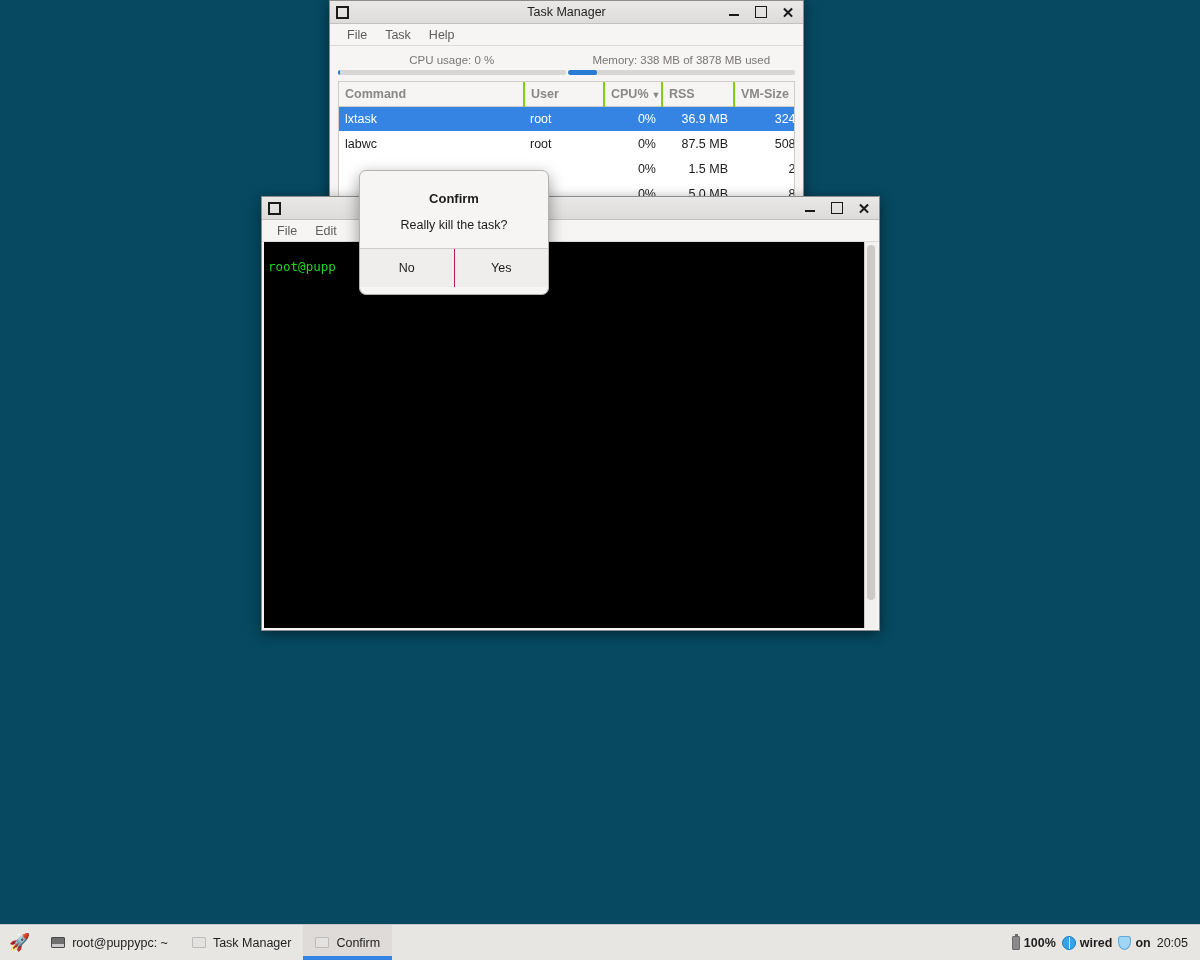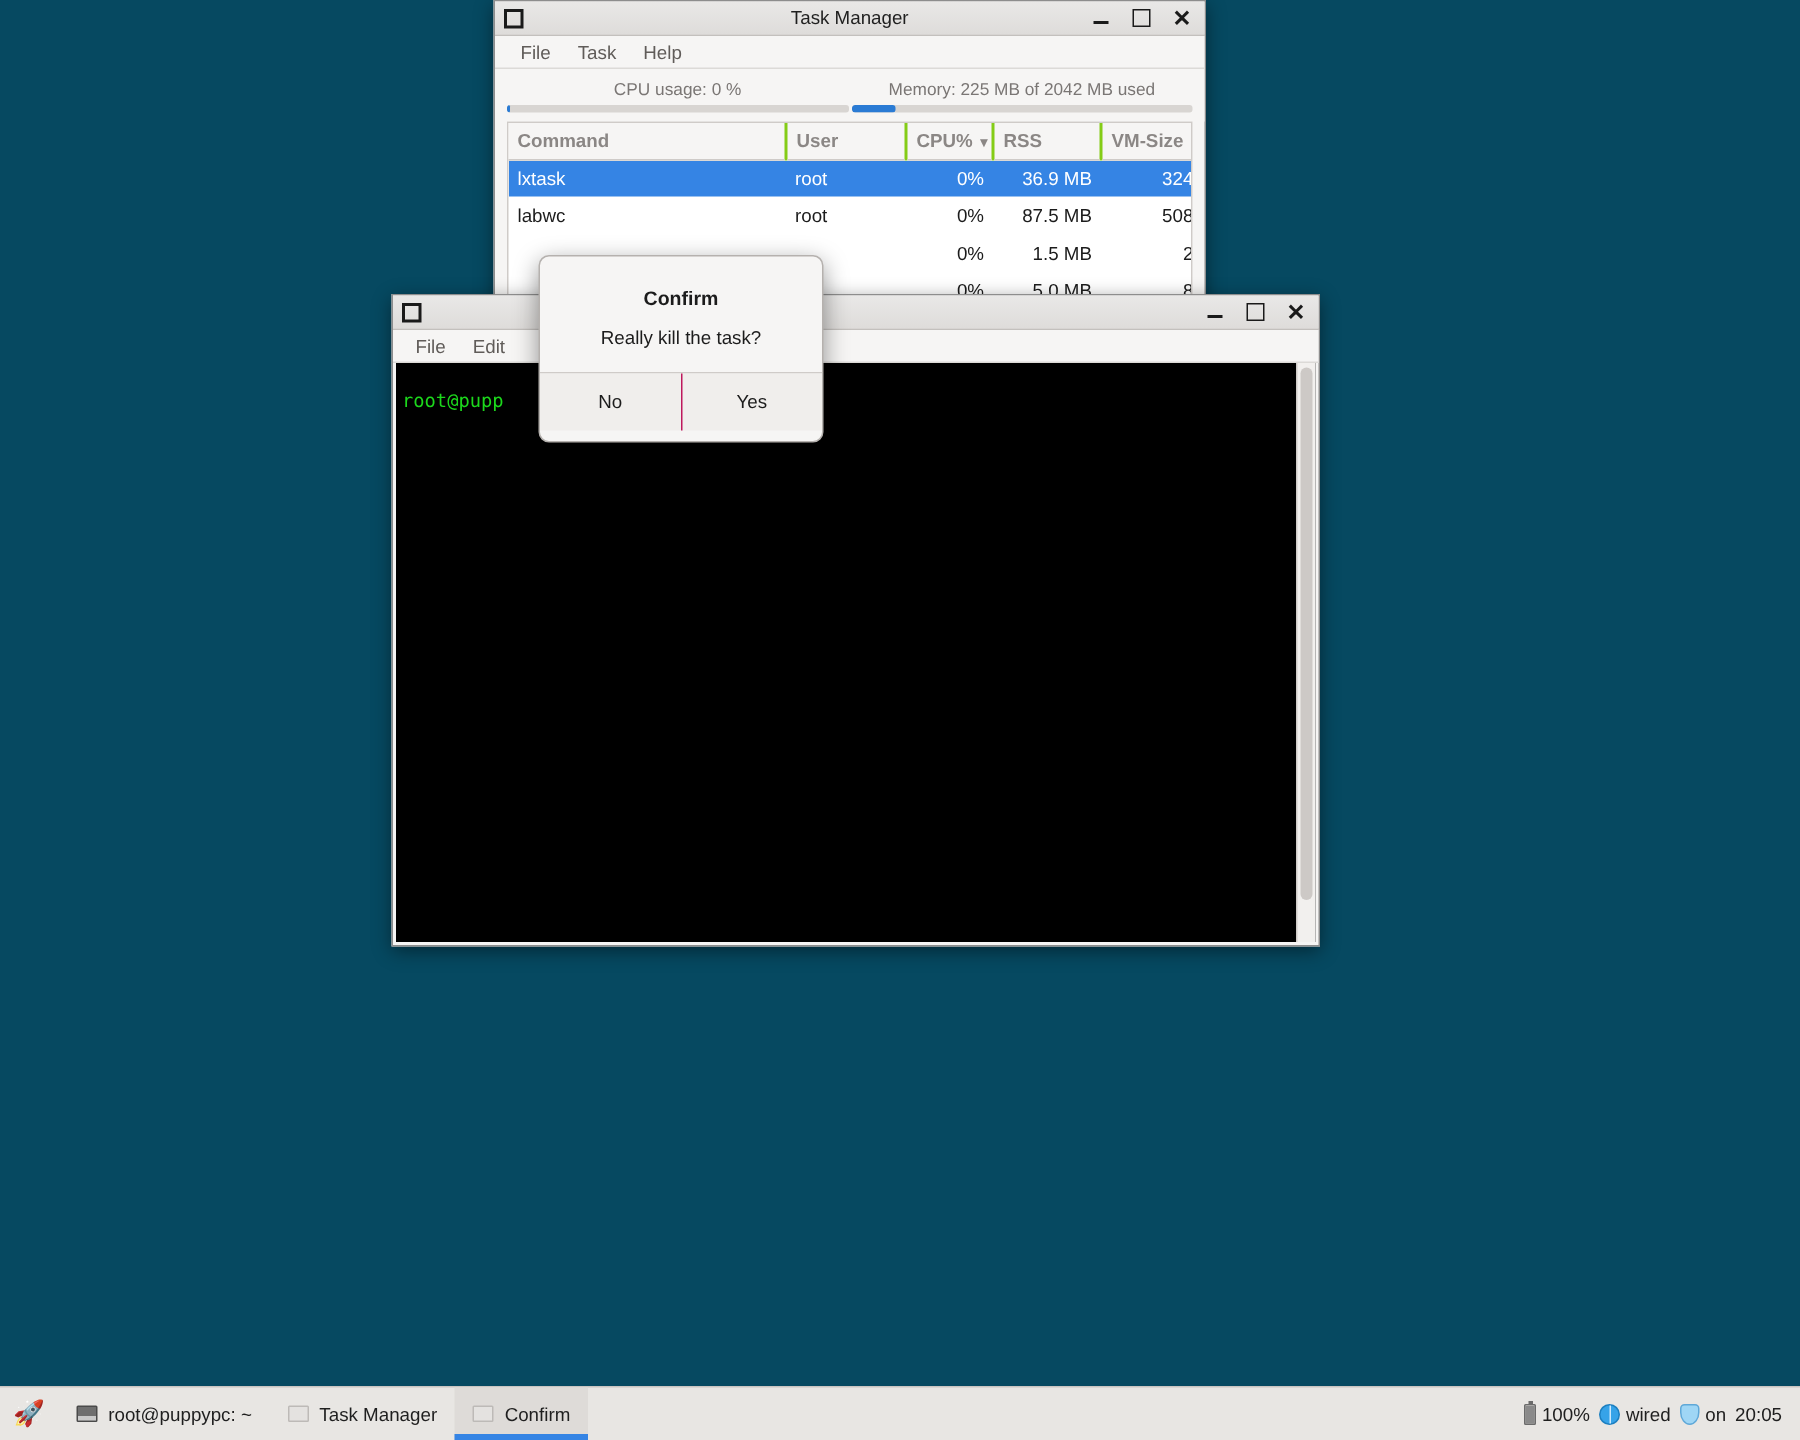--- a/index.html
+++ b/index.html
@@ -225,21 +225,21 @@
   .mini-icon.mon {
     background: linear-gradient(to bottom,#6f6f6f 0%,#6f6f6f 70%,#c9c9c9 70%);
     border-color: #4a4a4a;
   }
   .mini-icon.pale { background: #e4e2e0; border-color: #bdbab7; }
   .tray {
     margin-left: auto; display: flex; align-items: center;
     gap: 6px; padding-right: 12px;
     font-size: 12.5px; color: #1f1f1f;
   }
-  .tray-item { display: flex; align-items: center; gap: 4px; }
+  .tray-item { display: flex; align-items: center; gap: 4px; font-weight: bold; }
   .ic-battery {
     width: 8px; height: 14px;
     border: 1.6px solid #6b6b6b; border-radius: 1px;
     background: linear-gradient(to top,#8a8a8a 100%,transparent 0);
     position: relative;
   }
   .ic-battery::before {
     content:""; position:absolute; top:-3px; left:2px;
     width:3px; height:2px; background:#6b6b6b;
   }
@@ -281,21 +281,21 @@
   </div>
 
   <div class="meters">
     <div class="meter">
       <div class="meter-label">CPU usage: 0 %</div>
       <div class="meter-track">
         <div class="meter-fill" id="cpu-fill" style="width: 1%;"></div>
       </div>
     </div>
     <div class="meter">
-      <div class="meter-label">Memory: 225 MB of 2042 MB used</div>
+      <div class="meter-label">Memory: 338 MB of 3878 MB used</div>
       <div class="meter-track">
         <div class="meter-fill" id="mem-fill" style="width: 13%;"></div>
       </div>
     </div>
   </div>
 
   <div class="tablewrap">
     <table class="proc">
       <colgroup>
         <col style="width:185px">

